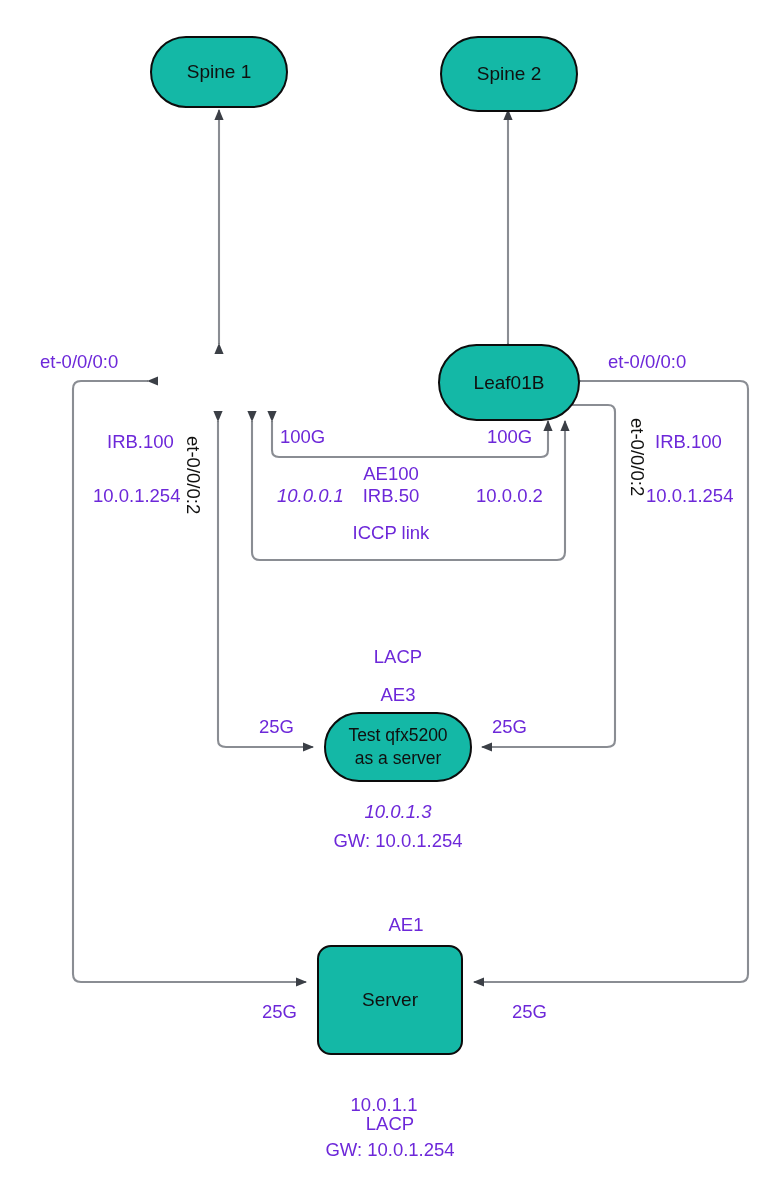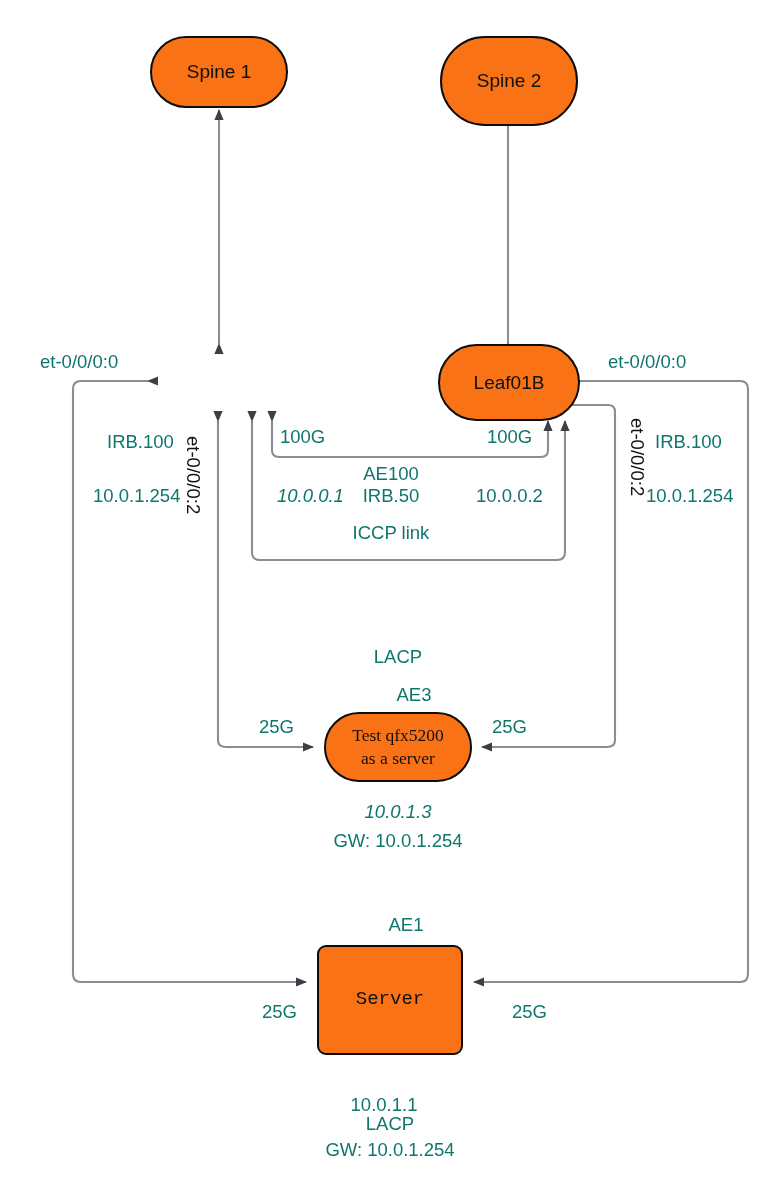--- a/index.html
+++ b/index.html
@@ -19,36 +19,36 @@
     position: absolute;
     left: 0;
     top: 0;
     width: 782px;
     height: 1200px;
   }
   .node {
     position: absolute;
     box-sizing: border-box;
     border: 2.4px solid #0c0c0c;
-    background: #f97316;
+    background: #14b8a6;
     display: flex;
     flex-direction: column;
     align-items: center;
     justify-content: center;
     color: #10100f;
     font-size: 19px;
     line-height: 1.32;
     text-align: center;
     white-space: nowrap;
   }
   .node.pill { border-radius: 999px; }
-  .node.rect { border-radius: 9px; font-family: Liberation Mono, monospace; }
+  .node.rect { border-radius: 14px; }
   .lbl {
     position: absolute;
-    color: #0f766e;
+    color: #6d28d9;
     font-size: 18.5px;
     line-height: 1.3;
     white-space: pre;
     text-align: center;
   }
   .lbl.left { text-align: left; }
   .vert {
     position: absolute;
     color: #10100f;
     font-size: 18.5px;
@@ -89,30 +89,30 @@
       <path d="M148,381 L81,381 Q73,381 73,389 L73,974 Q73,982 81,982 L306,982" marker-start="url(#arrEnd)" marker-end="url(#arrEnd)"></path>
 
       <path d="M580,381 L740,381 Q748,381 748,389 L748,974 Q748,982 740,982 L474,982" marker-start="url(#arrEnd)" marker-end="url(#arrEnd)"></path>
     </g>
   </svg>
 
   <div class="node pill" style="left:150px; top:36px; width:138px; height:72px;">
     <span>Spine 1</span>
   </div>
 
-  <div class="node pill" style="left:440px; top:36px; width:138px; height:90px;text-align:center;">
+  <div class="node pill" style="left:440px; top:36px; width:138px; height:76px;text-align:center;">
     <span>Spine 2</span>
   </div>
 
 
   <div class="node pill" style="left:438px; top:344px; width:142px; height:77px;">
     <span>Leaf01B</span>
   </div>
 
-  <div class="node pill" style="left:324px; top:712px; width:148px; height:70px; font-size:17.5px;font-family:Liberation Serif, serif;">
+  <div class="node pill" style="left:324px; top:712px; width:148px; height:70px; font-size:17.5px;">
     <span>Test qfx5200</span>
     <span>as a server</span>
   </div>
 
   <div class="node rect" style="left:317px; top:945px; width:146px; height:110px;">
     <span>Server</span>
   </div>
 
   <div class="lbl left" style="left:40px; top:350px;">et-0/0/0:0</div>
   <div class="lbl left" style="left:107px; top:430px;">IRB.100</div>
@@ -126,21 +126,21 @@
 
   <div class="lbl left" style="left:280px; top:425px;">100G</div>
   <div class="lbl left" style="left:487px; top:425px;">100G</div>
   <div class="lbl" style="left:341px; top:462px; width:100px;">AE100</div>
   <div class="lbl left" style="left:277px; top:484px;font-style:italic;">10.0.0.1</div>
   <div class="lbl" style="left:341px; top:484px; width:100px;">IRB.50</div>
   <div class="lbl left" style="left:476px; top:484px;">10.0.0.2</div>
   <div class="lbl" style="left:341px; top:521px; width:100px;">ICCP link</div>
 
   <div class="lbl" style="left:348px; top:645px; width:100px;">LACP</div>
-  <div class="lbl" style="left:364px; top:683px; width:100px;">AE3</div>
+  <div class="lbl" style="left:348px; top:683px; width:100px;">AE3</div>
   <div class="lbl left" style="left:259px; top:715px;">25G</div>
   <div class="lbl left" style="left:492px; top:715px;">25G</div>
   <div class="lbl" style="left:323px; top:800px; width:150px;font-style:italic;">10.0.1.3</div>
   <div class="lbl" style="left:323px; top:829px; width:150px;">GW: 10.0.1.254</div>
 
   <div class="lbl" style="left:356px; top:913px; width:100px;">AE1</div>
   <div class="lbl left" style="left:262px; top:1000px;">25G</div>
   <div class="lbl left" style="left:512px; top:1000px;">25G</div>
   <div class="lbl" style="left:309px; top:1076px; width:150px;margin-top:17px;">10.0.1.1</div>
   <div class="lbl" style="left:315px; top:1112px; width:150px;">LACP</div>

